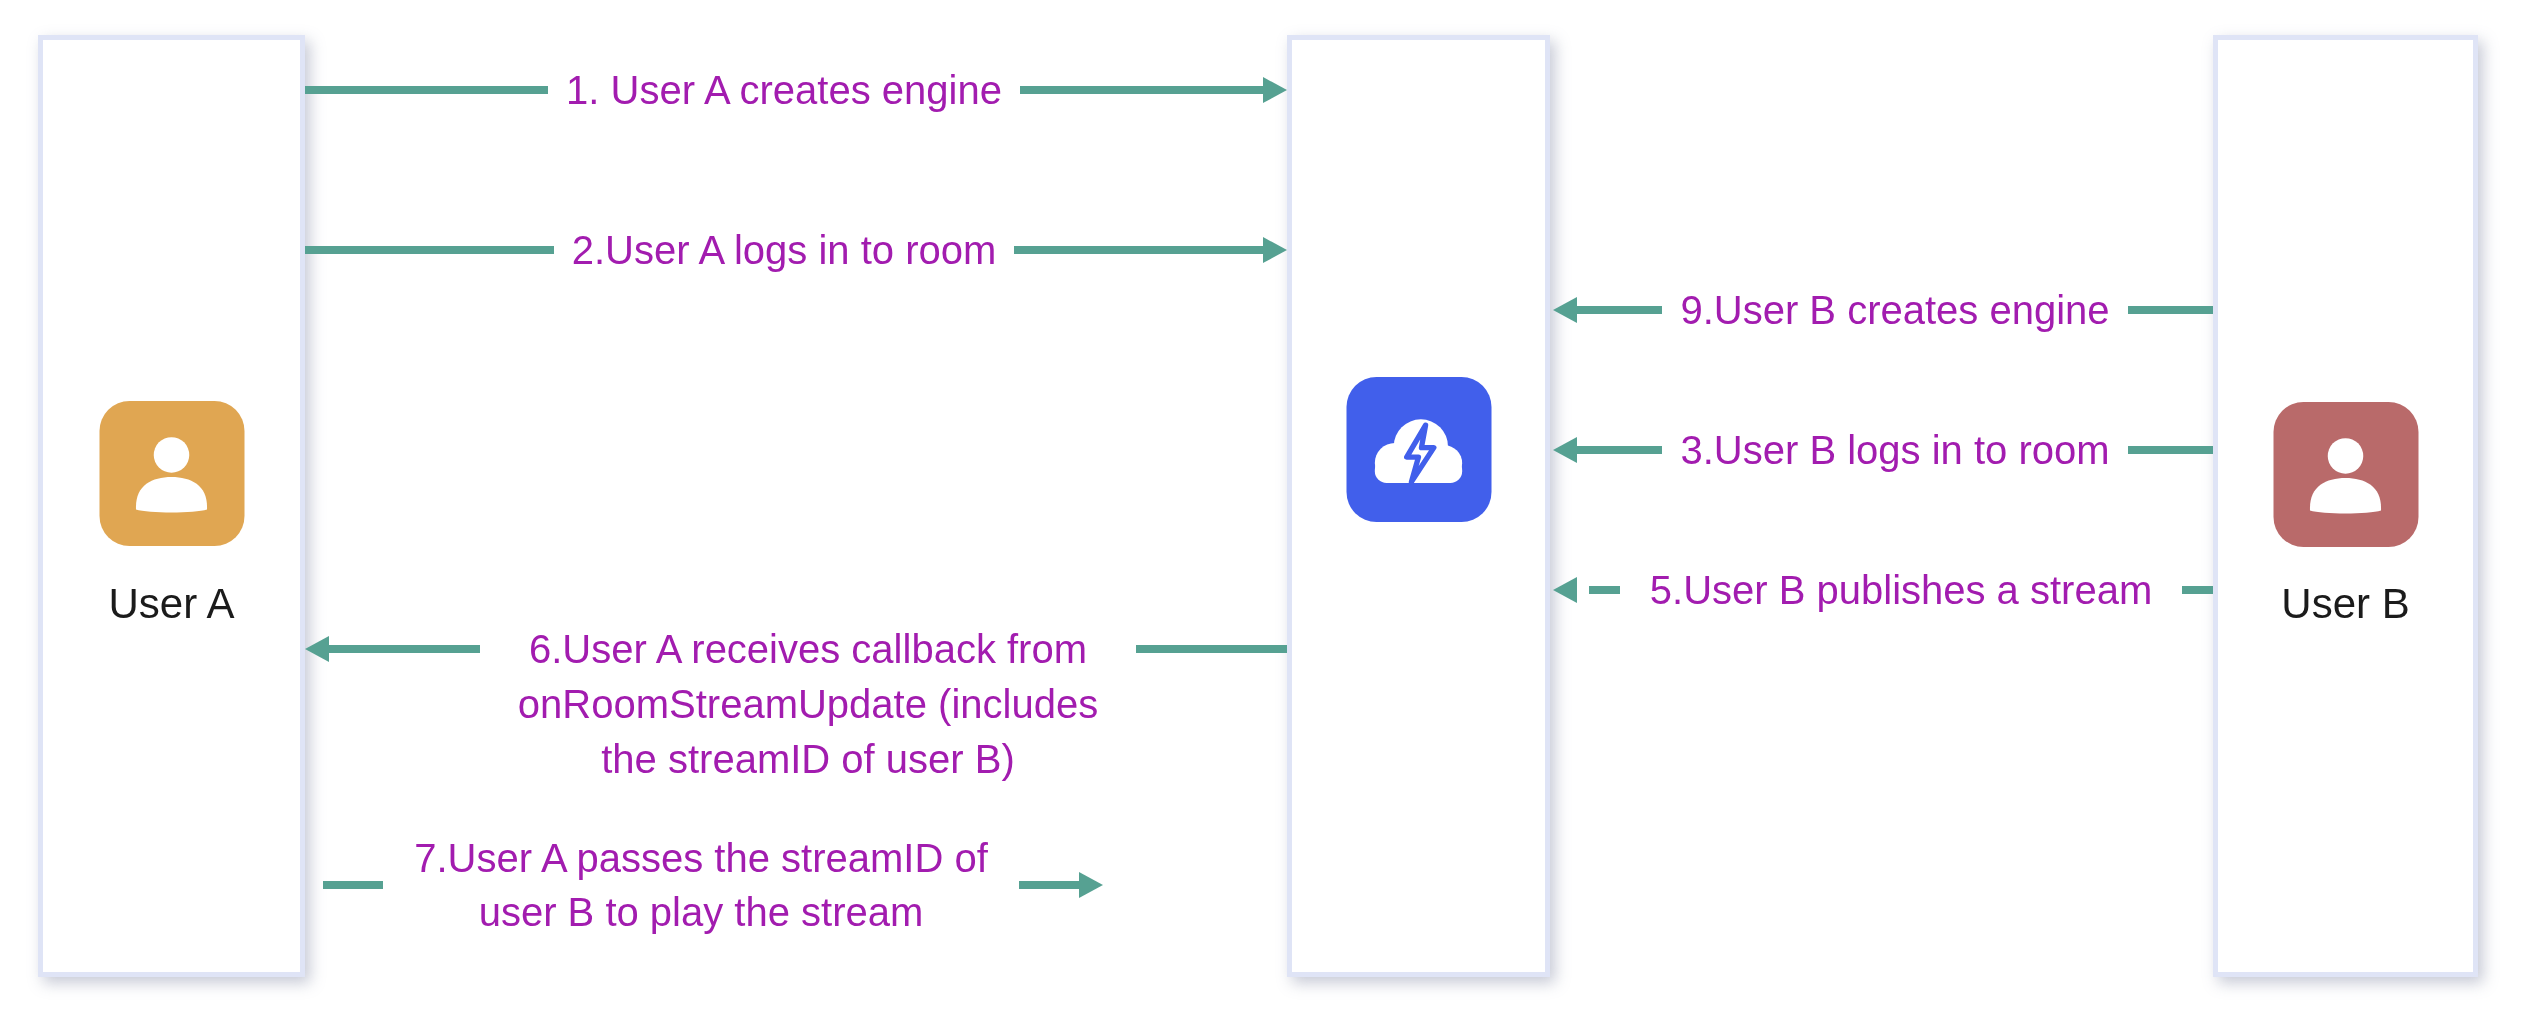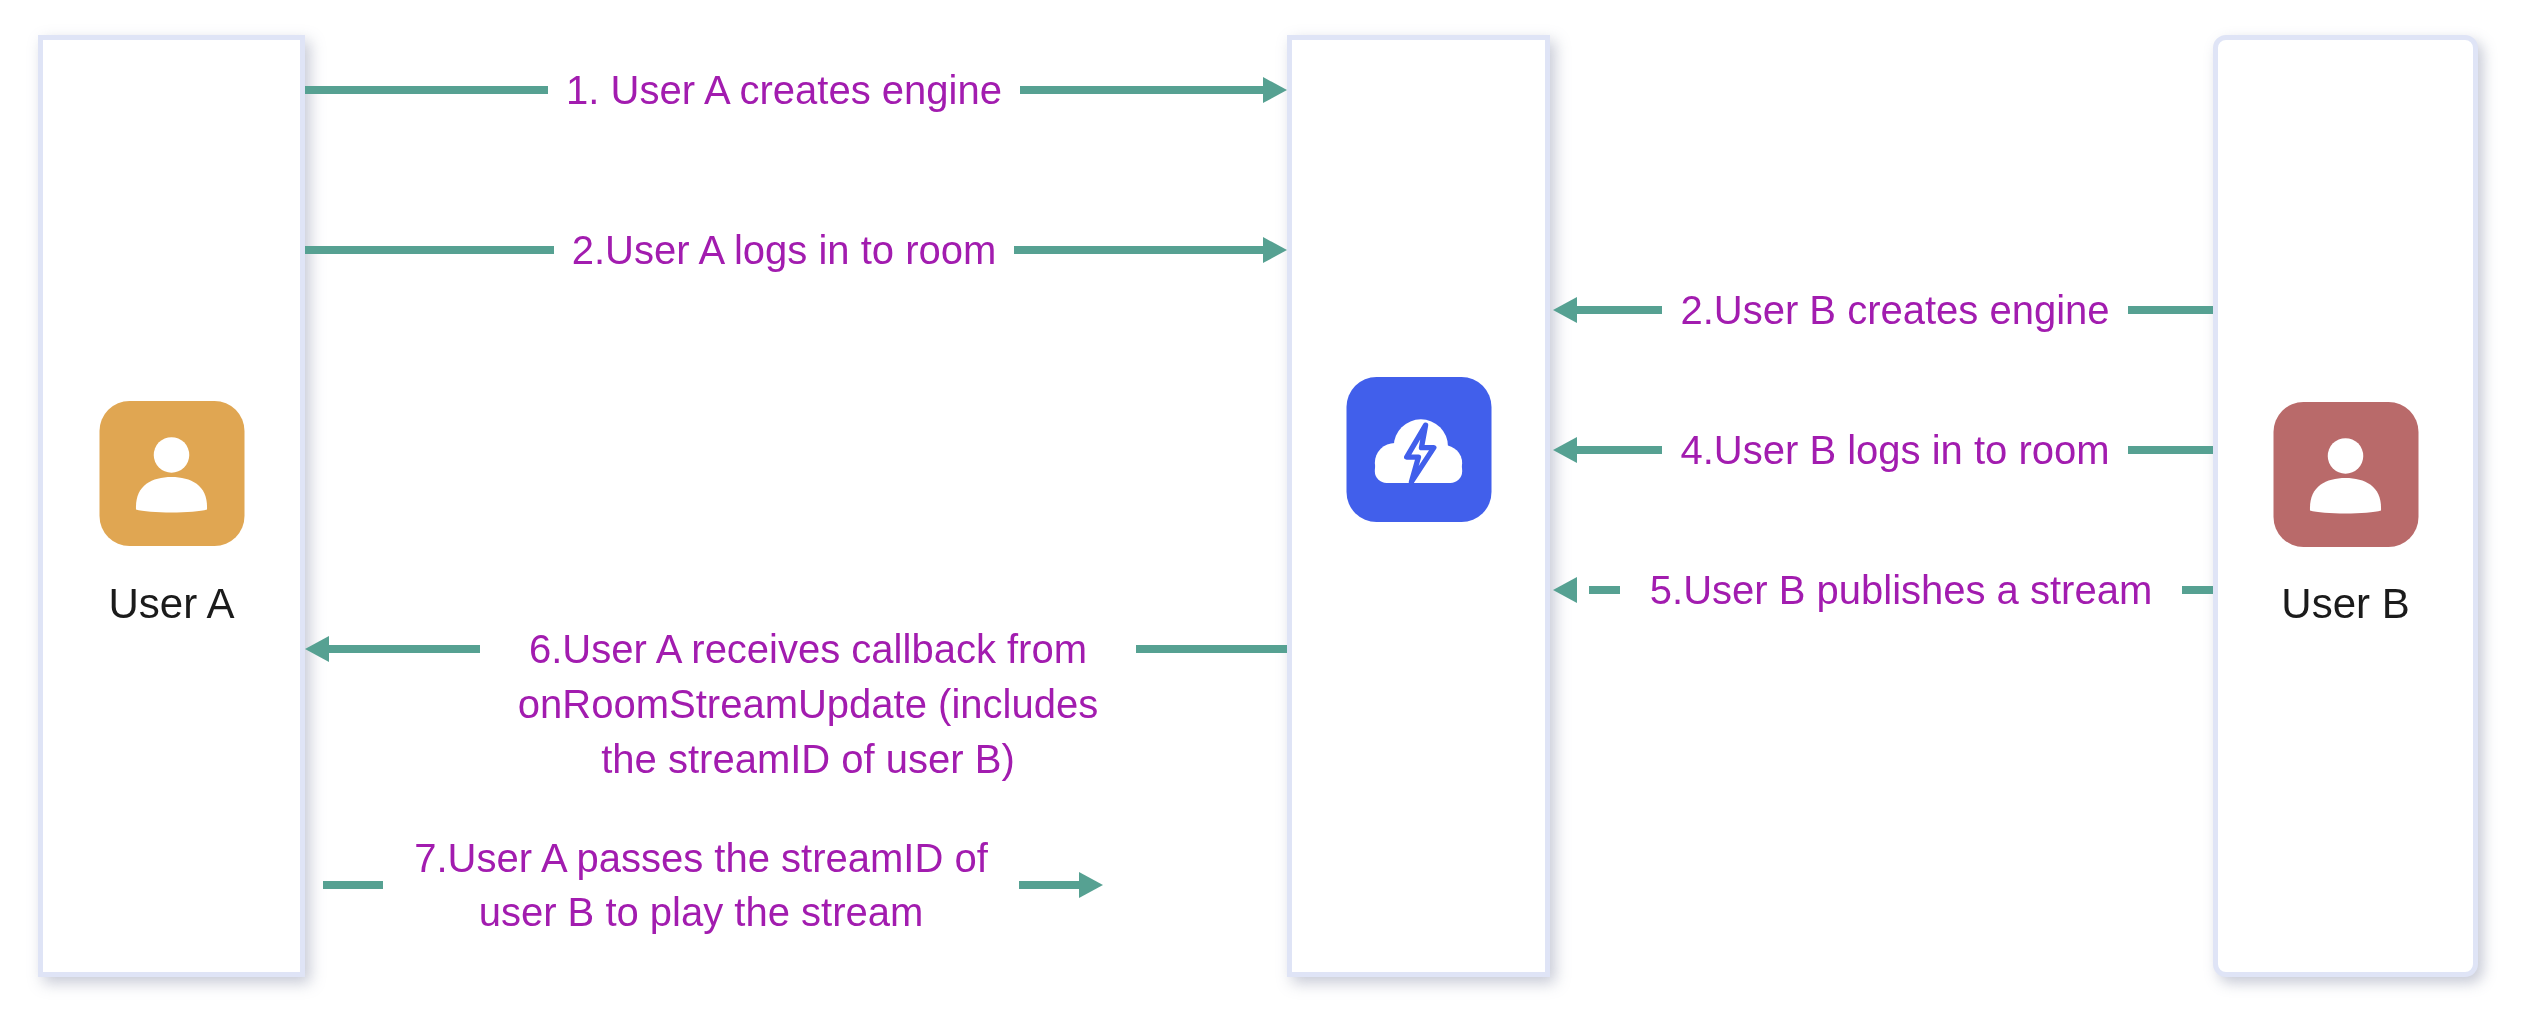--- a/index.html
+++ b/index.html
@@ -8,21 +8,21 @@
     font-family:"Liberation Sans","DejaVu Sans",sans-serif;
   }
   
   .actor-box{
     position:absolute;top:35px;height:942px;background:#ffffff;
     border:5px solid #dfe4f6;box-sizing:border-box;
     box-shadow:5px 6px 14px rgba(130,137,165,0.45);
   }
   .box-a{left:38px;width:267px;padding-left:28px;}
   .box-sdk{left:1287px;width:263px;}
-  .box-b{left:2213px;width:265px;border-radius:13px;}
+  .box-b{left:2213px;width:265px;}
   .actor-icon{
     position:absolute;left:50%;transform:translateX(-50%);
     width:145px;height:145px;border-radius:30px;
     display:flex;align-items:center;justify-content:center;
   }
   .icon-a{top:361px;background:#e0a652;}
   .icon-sdk{top:337px;background:#415feb;}
   .icon-b{top:362px;background:#b96a6a;}
   .actor-icon svg{width:104px;height:104px;}
   .icon-sdk svg{width:118px;height:118px;}
@@ -110,28 +110,28 @@
   <div class="msg-row row-2">
     <div class="seg"></div>
     <div class="msg-label">2.User A logs in to room</div>
     <div class="seg"></div>
     <div class="head-right"></div>
   </div>
 
   <div class="msg-row row-3">
     <div class="head-left"></div>
     <div class="seg"></div>
-    <div class="msg-label">2.User B creates engine</div>
+    <div class="msg-label">9.User B creates engine</div>
     <div class="seg"></div>
   </div>
 
   <div class="msg-row row-4">
     <div class="head-left"></div>
     <div class="seg"></div>
-    <div class="msg-label">4.User B logs in to room</div>
+    <div class="msg-label">3.User B logs in to room</div>
     <div class="seg"></div>
   </div>
 
   <div class="msg-row row-5">
     <div class="head-left"></div>
     <div class="seg"></div>
     <div class="msg-label">5.User B publishes a stream</div>
     <div class="seg"></div>
   </div>
 

